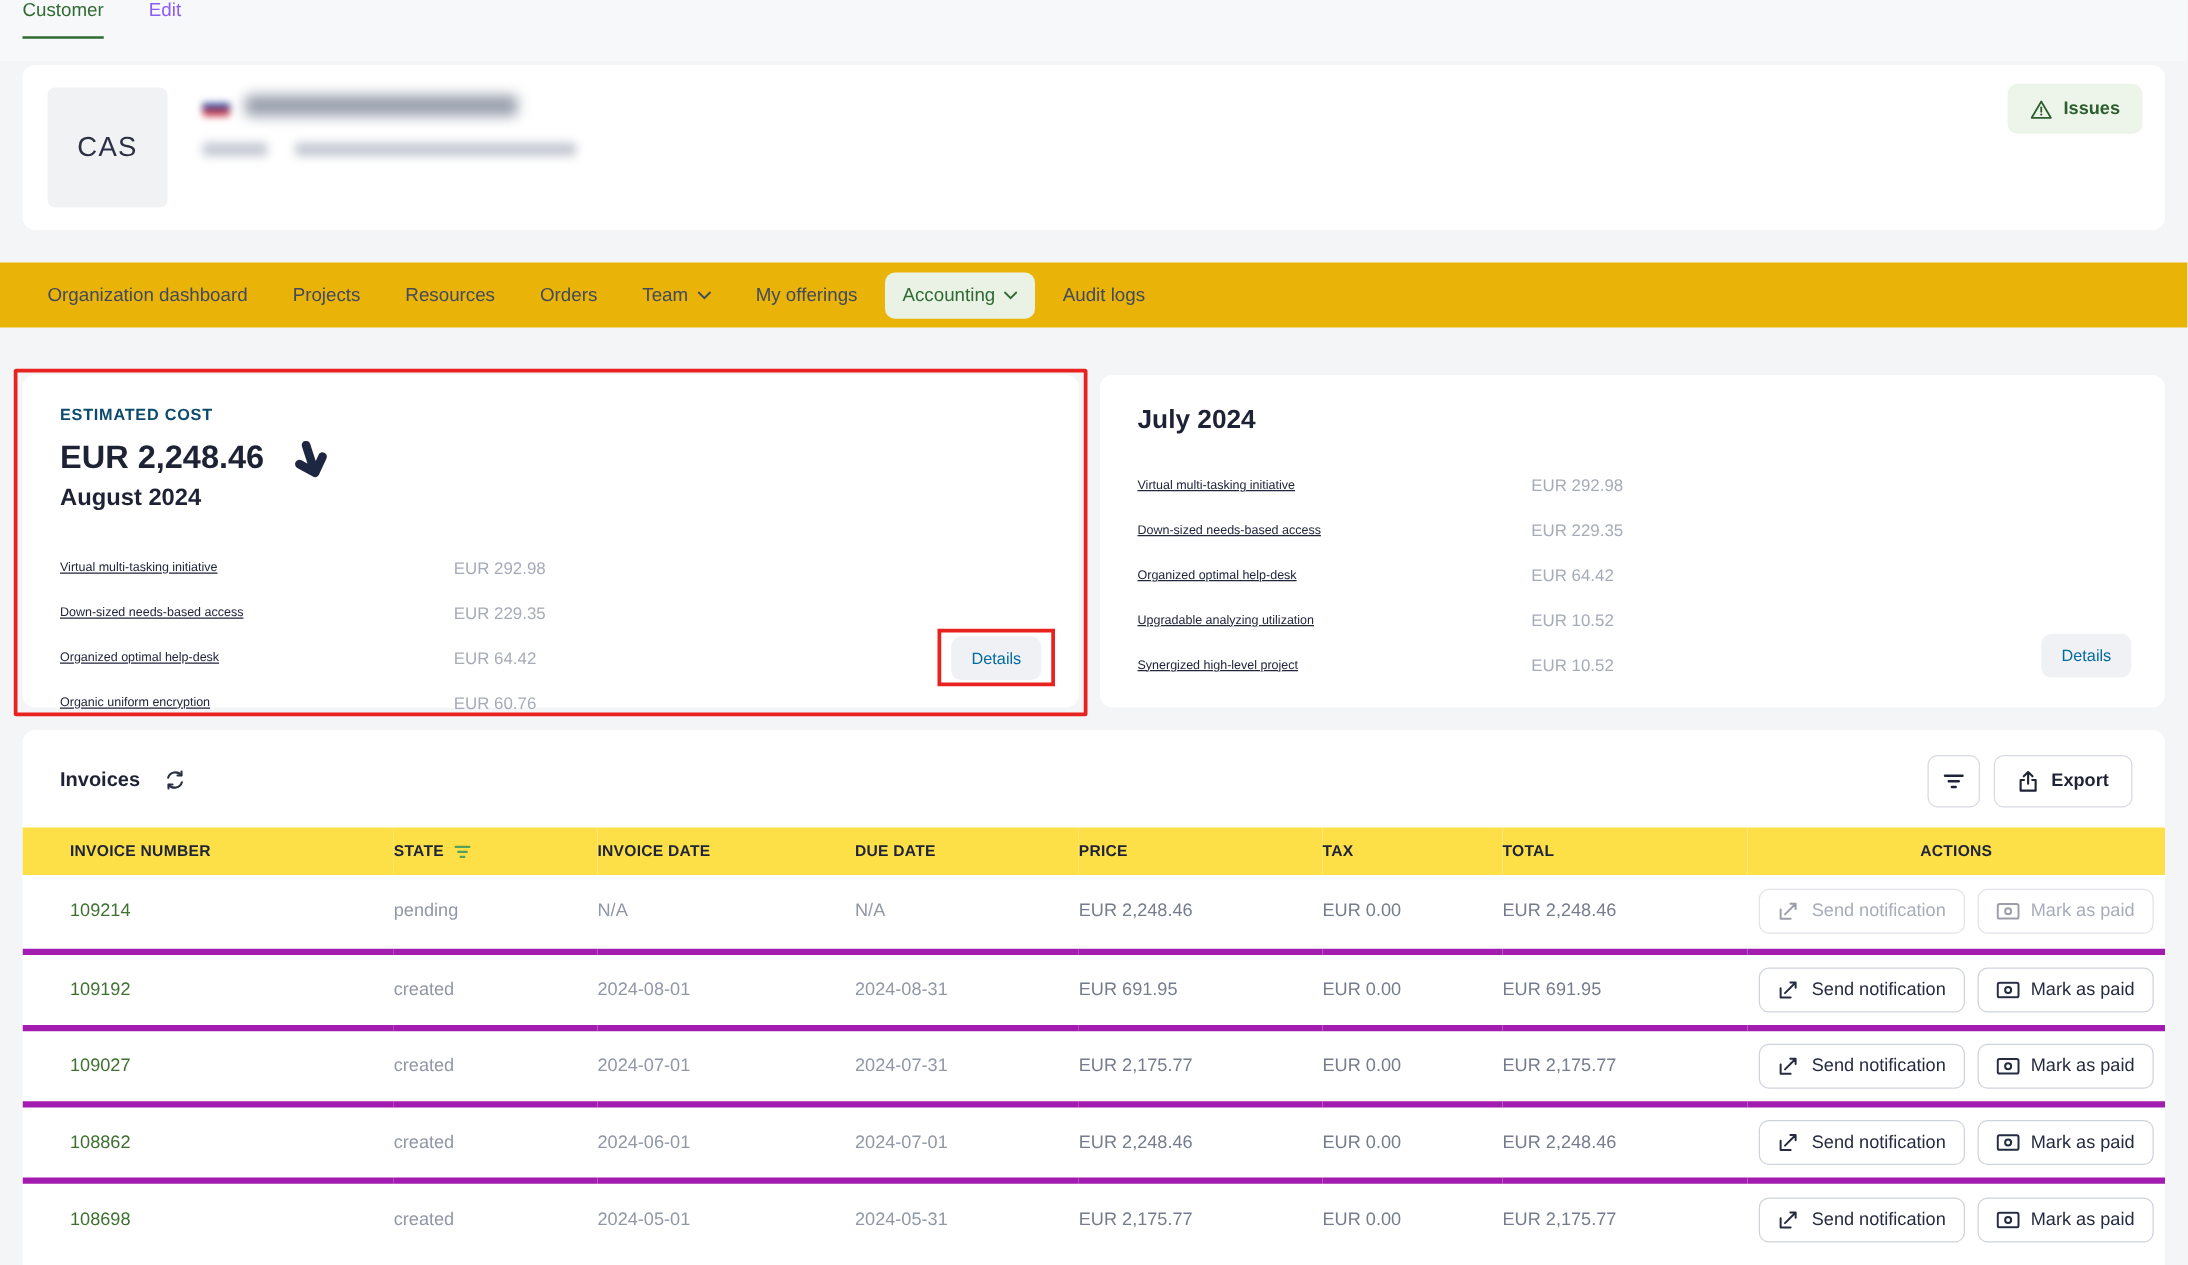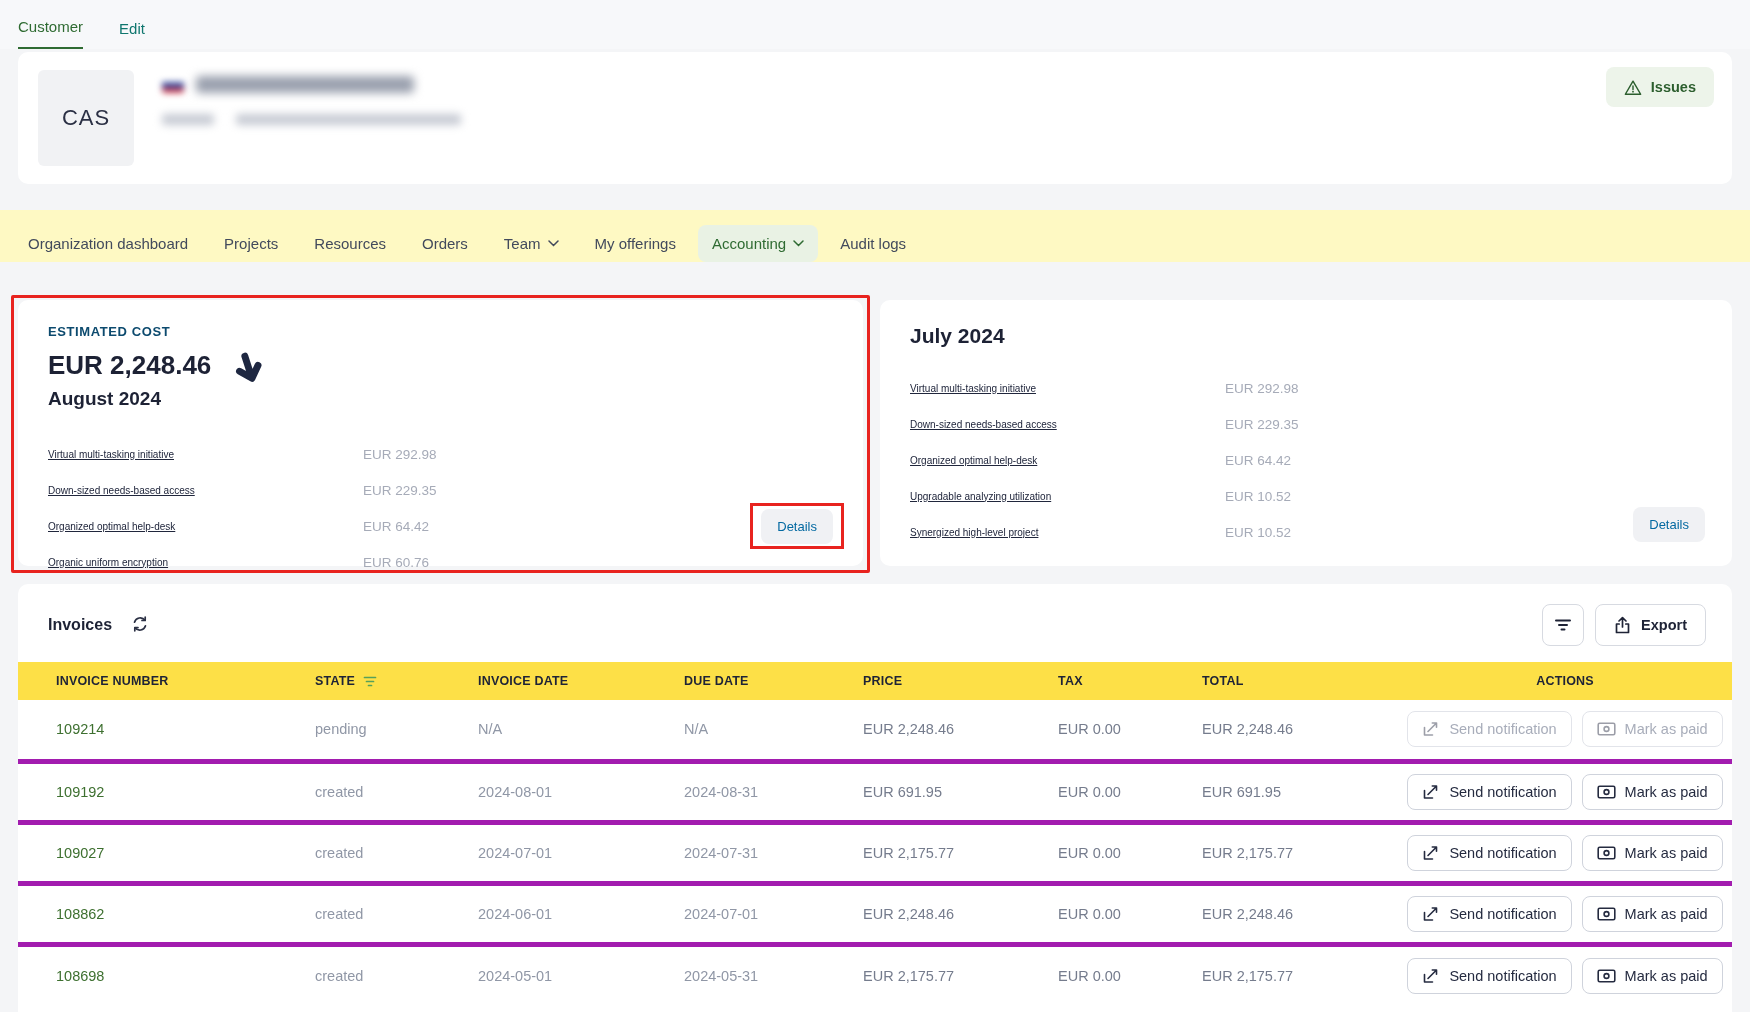--- a/index.html
+++ b/index.html
@@ -1,39 +1,39 @@
 <!DOCTYPE html>
 <html><head>
 <meta charset="utf-8">
 <style>
   * { margin:0; padding:0; box-sizing:border-box; }
   html,body { width:1750px; height:1012px; overflow:hidden; }
   body { font-family:"Liberation Sans", sans-serif; background:#f4f5f7; color:#1e2336; }
 
   
-  .topbar { height:49px; display:flex; align-items:flex-end; gap:36px; padding:0 0 0 18px; background:#f7f8fa; }
-  .top-tab { font-size:15px; padding-bottom:12px; color:#0f766e; cursor:pointer; }
+  .topbar { height:49px; display:flex; align-items:flex-start; gap:36px; padding:0 0 0 18px; background:#f7f8fa; }
+  .top-tab { font-size:15px; padding-bottom:12px; color:#8b5cf6; cursor:pointer; }
   .top-tab.active { color:#2f6b32; font-weight:500; border-bottom:2px solid #2f6b32; }
 
   
   .header-card { position:relative; margin:3px 18px 0 18px; height:132px; background:#ffffff; border-radius:10px; padding:18px 20px; display:flex; }
   .avatar { width:96px; height:96px; background:#f1f2f4; border-radius:6px; display:flex; align-items:center; justify-content:center; font-size:22px; letter-spacing:1px; color:#2b3044; }
   .org-info { margin-left:28px; padding-top:6px; }
   .org-name-row { display:flex; align-items:center; gap:12px; }
   .flag-redacted { width:22px; height:16px; border-radius:3px; filter:blur(3px);
      background:linear-gradient(180deg,#fff 0 33%, #3d4f9e 33% 66%, #c93c4e 66% 100%); }
   .name-redacted { width:218px; height:17px; border-radius:4px; background:#9aa0ae; filter:blur(5px); }
   .org-sub-row { display:flex; align-items:center; gap:22px; margin-top:21px; }
   .sub-redacted-1 { width:52px; height:11px; border-radius:3px; background:#c6cad3; filter:blur(4px); }
   .sub-redacted-2 { width:225px; height:11px; border-radius:3px; background:#c6cad3; filter:blur(4px); }
   .issues-btn { position:absolute; top:15px; right:18px; height:40px; padding:0 18px; display:flex; align-items:center; gap:9px;
      background:#edf4ea; color:#2c5e2e; border:none; border-radius:8px; font-size:14.5px; font-weight:600; cursor:pointer; }
 
   
-  .navbar { margin-top:26px; background:#fef9c3; height:52px; display:flex; align-items:flex-end; gap:8px; padding:0 14px; }
+  .navbar { margin-top:26px; background:#eab308; height:52px; display:flex; align-items:center; gap:8px; padding:0 24px; }
   .nav-item { padding:10px 14px; font-size:15px; color:#424a5c; cursor:pointer; display:flex; align-items:center; gap:7px; border-radius:8px; white-space:nowrap; }
   .nav-item.active { background:#e9f2e4; color:#2f6b32; font-weight:500; }
   .chev { width:11px; height:7px; }
 
   
   .panels { display:grid; grid-template-columns:845px 1fr; gap:17px; padding:0 18px; margin-top:38px; }
   .panel { position:relative; background:#ffffff; border-radius:10px; height:266px; padding:24px 30px; }
   .anno-outer { position:absolute; inset:-5px -7px -7px -7px; border:3px solid #e8231f; border-radius:2px; pointer-events:none; z-index:5; }
   .est-label { font-size:13px; font-weight:600; letter-spacing:.6px; color:#0c4a6e; }
   .est-amount-row { display:flex; align-items:center; gap:20px; margin-top:4px; }

